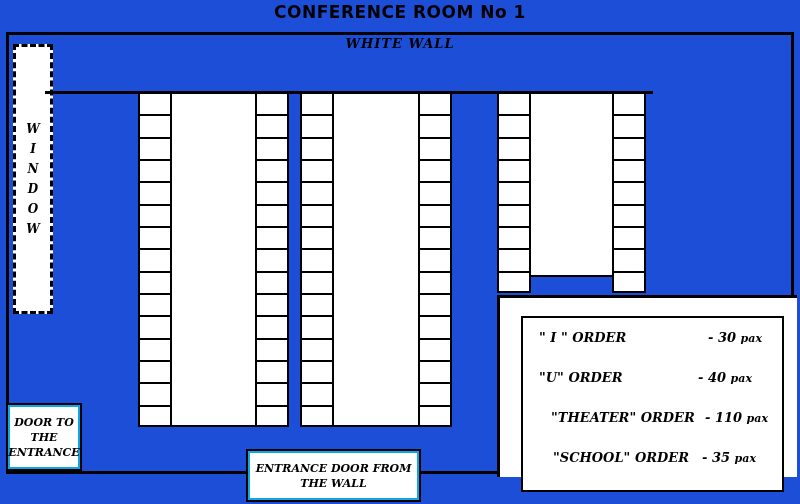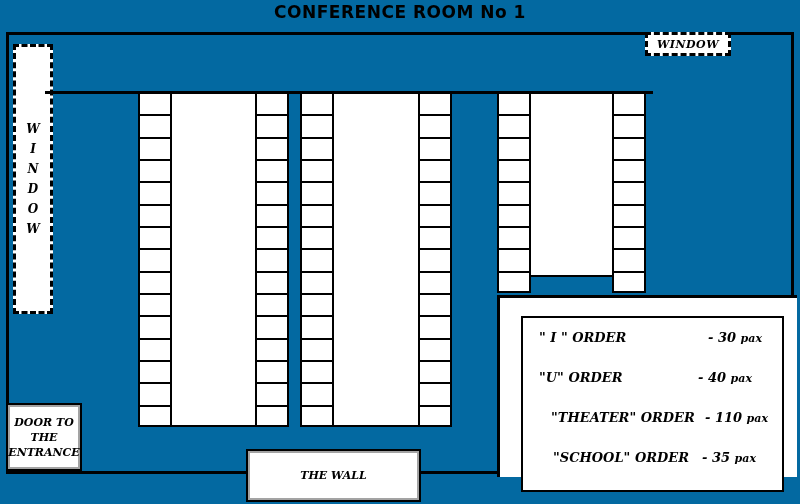--- a/index.html
+++ b/index.html
@@ -1,20 +1,20 @@
 <!DOCTYPE html>
 <html><head>
 <meta charset="utf-8">
 <style>
   html,body{margin:0;padding:0;background:#ffffff;}
   body{
     font-family:"DejaVu Sans", sans-serif;
     width:800px;height:504px;overflow:hidden;
   }
-  #plan{position:relative;width:800px;height:504px;background:#0369a1;}
+  #plan{position:relative;width:800px;height:504px;background:#1d4ed8;}
 
   
   .title{
     position:absolute;left:0;top:2px;width:800px;
     text-align:center;
     font-family:"DejaVu Sans", sans-serif;
     font-size:17px;font-weight:bold;letter-spacing:.5px;
     color:#000;
   }
 
@@ -87,21 +87,21 @@
 
   
   .door-box{
     position:absolute;box-sizing:border-box;
     background:#fff;border:2px solid #000;
     display:flex;align-items:center;justify-content:center;
     text-align:center;
   }
   .door-box .inner{
     box-sizing:border-box;width:100%;height:100%;
-    border:2px solid #a3a3a3;
+    border:2px solid #0ea5e9;
     display:flex;align-items:center;justify-content:center;
     text-align:center;padding:2px 4px;
   }
   .door-box .txt{
     font-size:11px;font-style:italic;font-weight:bold;
     font-family:"DejaVu Serif", serif;line-height:15px;color:#000;
   }
 
   .door-terrace{left:6px;top:403px;width:76px;height:68px;}
   .door-entrance{left:246px;top:449px;width:175px;height:53px;}
@@ -136,24 +136,22 @@
 
 <div id="plan">
 
   <div class="title">CONFERENCE ROOM No 1</div>
 
   <div class="room-outline"></div>
   <div class="notch"></div>
   <div class="notch-top"></div>
   <div class="notch-left"></div>
 
-
-  <div class="window-top">
-    <span>WINDOW</span>
-  </div>
+  <div class="wall-label">WHITE WALL</div>
+
 
   <div class="window-left">
     <span class="vletter">W</span>
     <span class="vletter">I</span>
     <span class="vletter">N</span>
     <span class="vletter">D</span>
     <span class="vletter">O</span>
     <span class="vletter">W</span>
   </div>
 
@@ -261,20 +259,21 @@
         <div>DOOR TO</div>
         <div>THE</div>
         <div>ENTRANCE</div>
       </div>
     </div>
   </div>
 
   <div class="door-box door-entrance">
     <div class="inner">
       <div class="txt">
+        <div>ENTRANCE DOOR FROM</div>
         <div>THE WALL</div>
       </div>
     </div>
   </div>
 
   <div class="legend">
     <div class="legend-row lr0">
       <span class="legend-name">" I "   ORDER</span>
       <span class="legend-val">
         <span>-</span>

